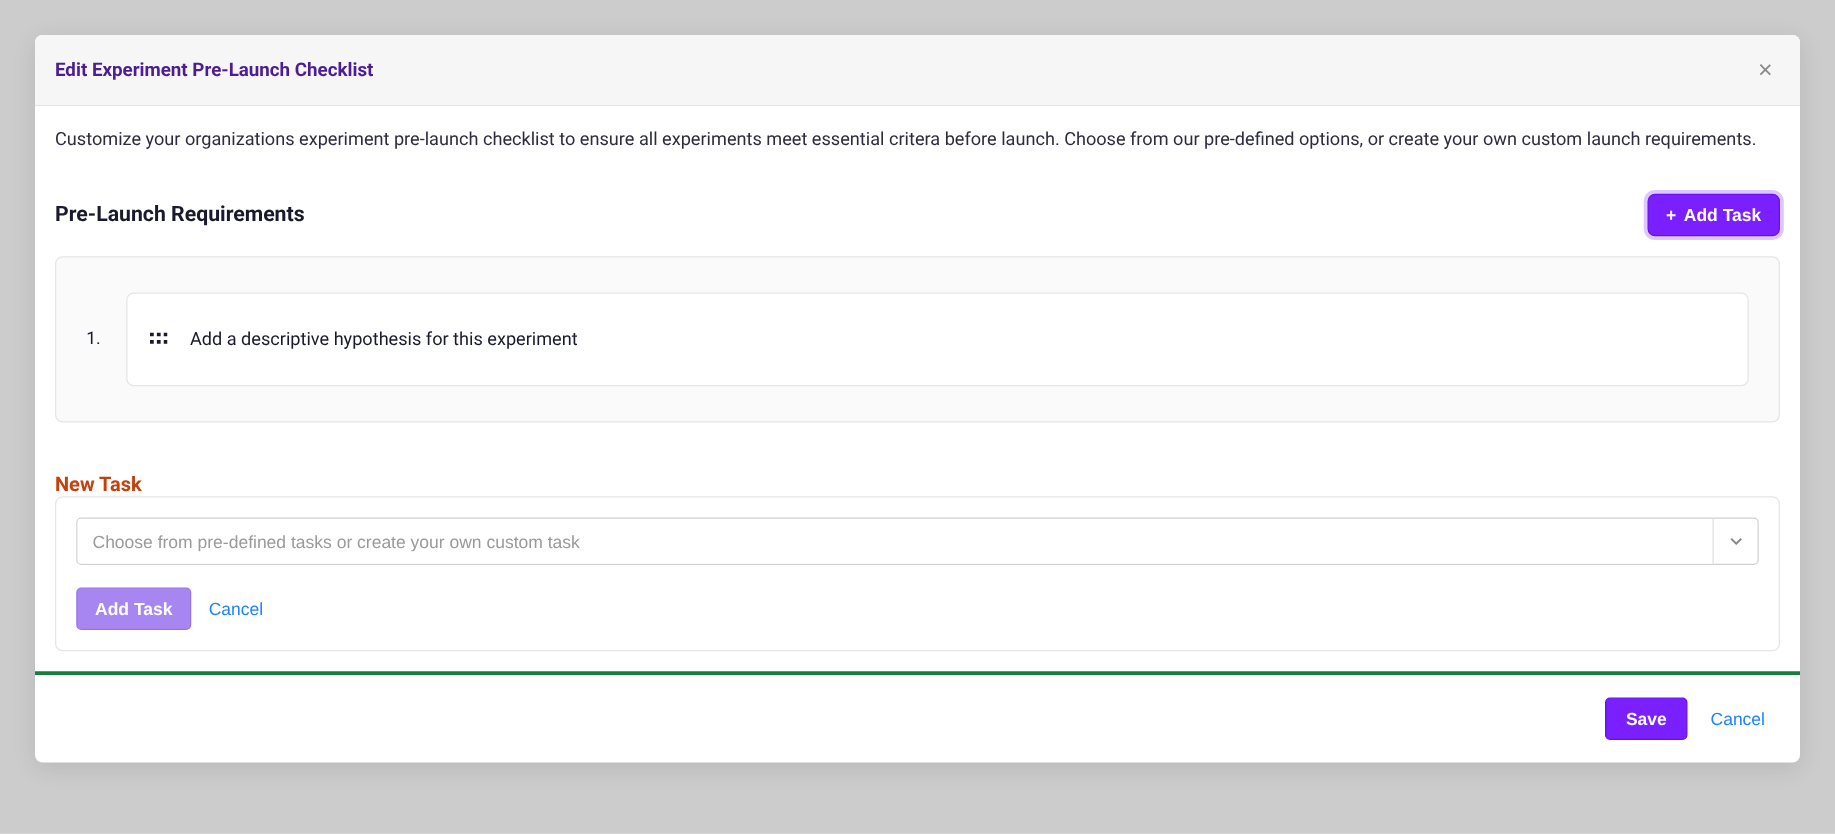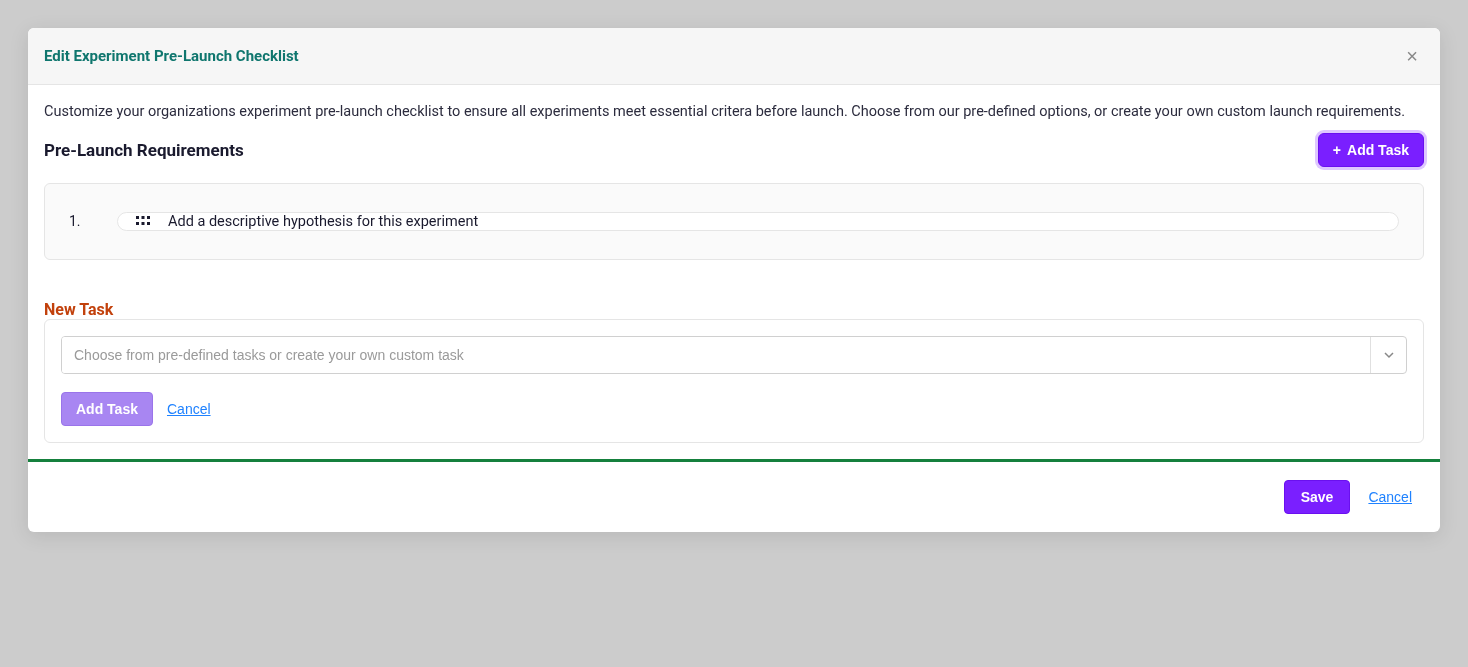--- a/index.html
+++ b/index.html
@@ -24,40 +24,40 @@
       display: flex;
       justify-content: space-between;
       align-items: center;
       padding: 18px 16px;
       border-bottom: 1px solid #e5e5e5;
       background: #f6f6f6;
     }
     .modal-title {
       font-weight: 700;
       font-size: 15px;
-      color: #0f766e;
+      color: #4c1d95;
     }
     .close-btn {
       background: none;
       border: none;
       cursor: pointer;
       color: #888;
       font-size: 20px;
       line-height: 1;
       padding: 0 6px;
     }
     .modal-body {
       padding: 16px;
       background: #ffffff;
     }
     .description {
       color: #2c2c3e;
       font-size: 14.5px;
       line-height: 1.5;
-      margin-bottom: 10px;
+      margin-bottom: 32px;
     }
     .section-row {
       display: flex;
       justify-content: space-between;
       align-items: center;
       margin-bottom: 16px;
     }
     .section-heading {
       font-weight: 700;
       font-size: 17px;
@@ -99,23 +99,22 @@
       color: #1a1a2e;
       min-width: 14px;
     }
     .req-item {
       flex: 1;
       display: flex;
       align-items: center;
       gap: 18px;
       background: #ffffff;
       border: 1px solid #e5e5e5;
-      border-radius: 16px;
-      padding: 0 18px;
-      margin-left: 16px;
+      border-radius: 6px;
+      padding: 28px 18px;
     }
     .drag-handle {
       display: inline-flex;
       cursor: grab;
       color: #1a1a2e;
     }
     .drag-handle svg {
       width: 14px;
       height: 10px;
     }
@@ -188,21 +187,20 @@
       font-weight: 600;
       cursor: pointer;
     }
     .link-btn {
       background: none;
       border: none;
       color: #1f82ff;
       font-size: 14px;
       cursor: pointer;
       padding: 0;
-      text-decoration: underline;
     }
     .modal-footer {
       border-top: 3px solid #15803d;
       padding: 18px 28px;
       display: flex;
       justify-content: flex-end;
       align-items: center;
       gap: 18px;
     }
     .save-btn {

